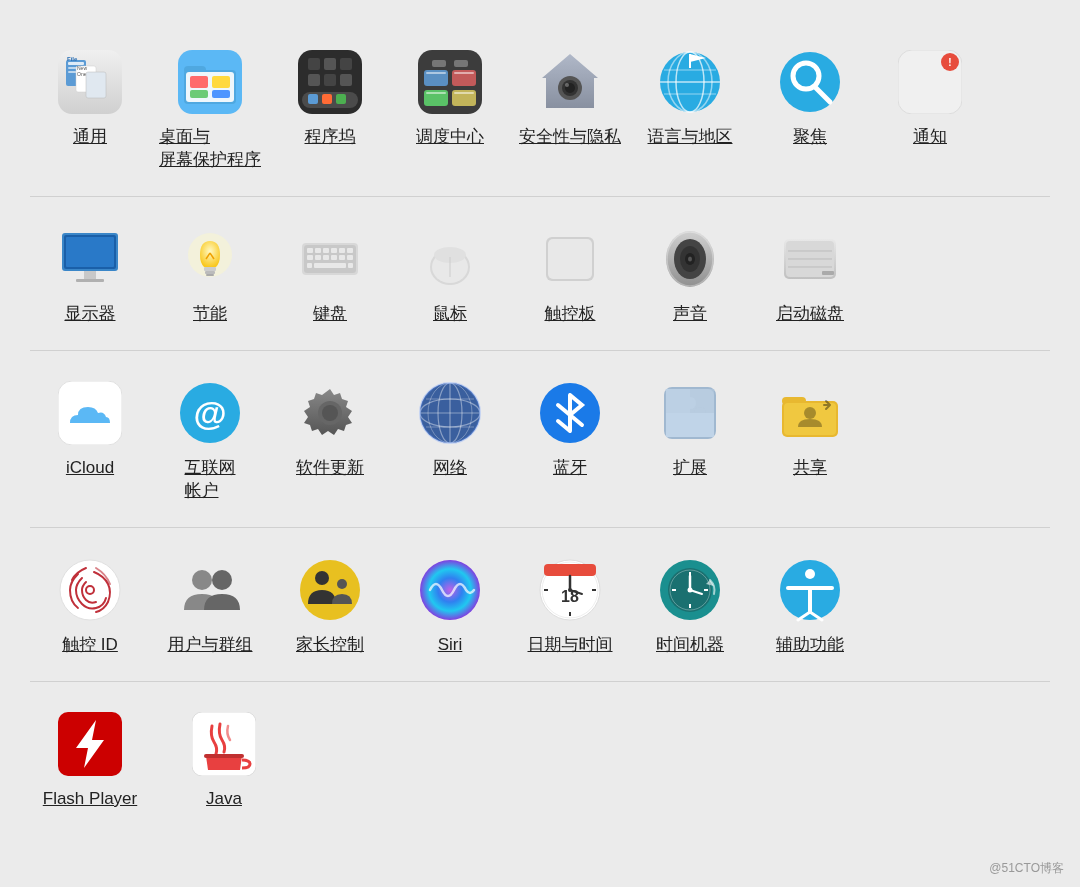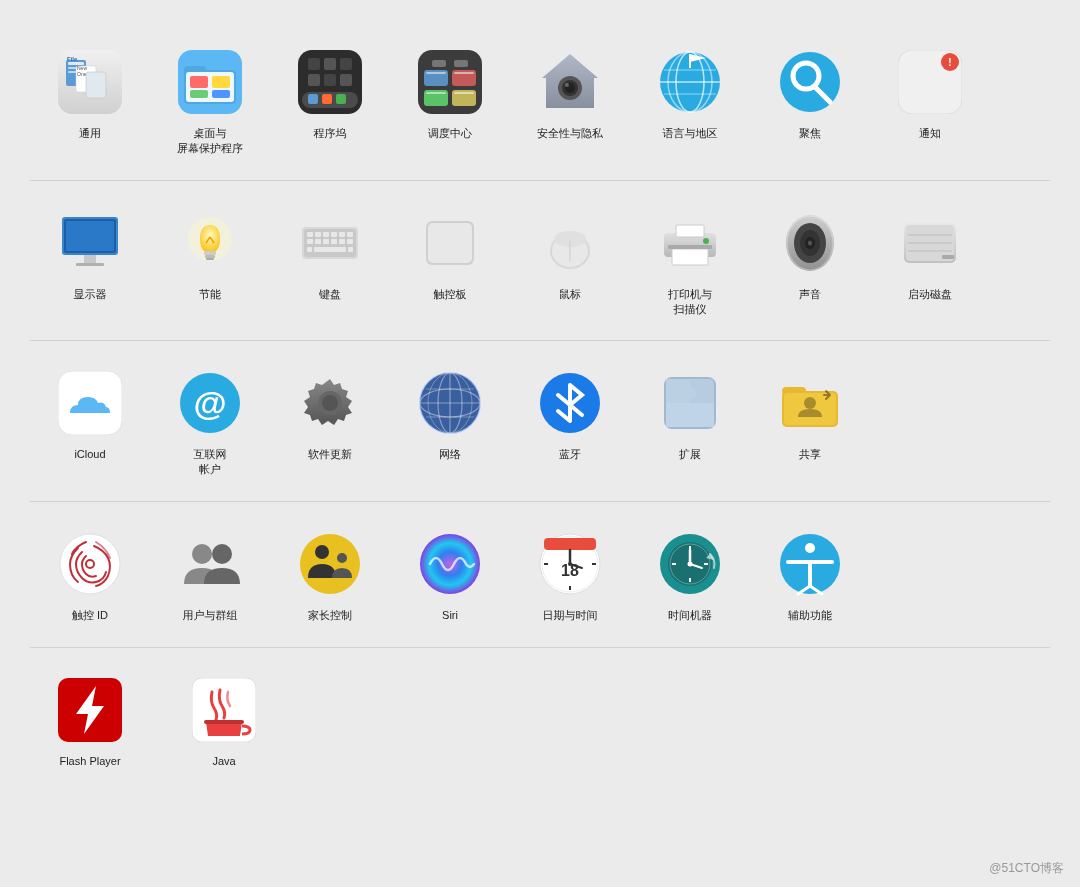--- a/index.html
+++ b/index.html
@@ -42,24 +42,25 @@
       display: flex;
       align-items: center;
       justify-content: center;
       margin-bottom: 8px;
     }
     .icon-wrap svg {
       width: 64px;
       height: 64px;
     }
     .label {
-      font-size: 11px;
+      font-size: 17px;
       color: #222;
-      text-align: center;
+      text-align: left;
       line-height: 1.35;
+      text-decoration: underline;
     }
     .section-last {
       border-bottom: none;
       gap: 14px;
     }
     .watermark {
       position: fixed;
       bottom: 10px;
       right: 16px;
       font-size: 12px;
@@ -296,65 +297,42 @@
           <rect x="50" y="36" width="5" height="5" rx="1" fill="#e8e8e8"></rect>
         </svg>
       </div>
       <span class="label">键盘</span>
     </div>
 
     <div class="item">
       <div class="icon-wrap">
         <svg viewBox="0 0 64 64" xmlns="http://www.w3.org/2000/svg">
 
+          <ellipse cx="32" cy="40" rx="20" ry="18" fill="#d8d8d8"></ellipse>
+          <ellipse cx="32" cy="40" rx="18" ry="16" fill="#e8e8e8"></ellipse>
+
+          <ellipse cx="32" cy="28" rx="16" ry="8" fill="#e0e0e0"></ellipse>
+
+          <line x1="32" y1="30" x2="32" y2="50" stroke="#ccc" stroke-width="1"></line>
+        </svg>
+      </div>
+      <span class="label">鼠标</span>
+    </div>
+
+    <div class="item">
+      <div class="icon-wrap">
+        <svg viewBox="0 0 64 64" xmlns="http://www.w3.org/2000/svg">
+
           <rect x="8" y="10" width="48" height="44" rx="6" fill="#d0d0d0"></rect>
           <rect x="10" y="12" width="44" height="40" rx="5" fill="#e8e8e8"></rect>
         </svg>
       </div>
       <span class="label">触控板</span>
     </div>
 
-    <div class="item">
-      <div class="icon-wrap">
-        <svg viewBox="0 0 64 64" xmlns="http://www.w3.org/2000/svg">
-
-          <ellipse cx="32" cy="40" rx="20" ry="18" fill="#d8d8d8"></ellipse>
-          <ellipse cx="32" cy="40" rx="18" ry="16" fill="#e8e8e8"></ellipse>
-
-          <ellipse cx="32" cy="28" rx="16" ry="8" fill="#e0e0e0"></ellipse>
-
-          <line x1="32" y1="30" x2="32" y2="50" stroke="#ccc" stroke-width="1"></line>
-        </svg>
-      </div>
-      <span class="label">鼠标</span>
-    </div>
-
-    <div class="item">
-      <div class="icon-wrap">
-        <svg viewBox="0 0 64 64" xmlns="http://www.w3.org/2000/svg">
-          <defs>
-            <linearGradient id="printer-grad" x1="0" y1="0" x2="0" y2="1">
-              <stop offset="0" stop-color="#e0e0e0"></stop>
-              <stop offset="1" stop-color="#b8b8b8"></stop>
-            </linearGradient>
-          </defs>
-
-          <rect x="6" y="22" width="52" height="24" rx="4" fill="url(#printer-grad)"></rect>
-
-          <rect x="14" y="38" width="36" height="16" rx="1" fill="white" stroke="#ccc" stroke-width="1"></rect>
-
-          <rect x="18" y="14" width="28" height="12" rx="1" fill="white" stroke="#ccc" stroke-width="1"></rect>
-
-          <rect x="10" y="34" width="44" height="4" rx="1" fill="#aaa"></rect>
-
-          <circle cx="48" cy="30" r="3" fill="#4caf50"></circle>
-        </svg>
-      </div>
-      <span class="label">打印机与<br>扫描仪</span>
-    </div>
 
     <div class="item">
       <div class="icon-wrap">
         <svg viewBox="0 0 64 64" xmlns="http://www.w3.org/2000/svg">
           <defs>
             <linearGradient id="speaker-grad" x1="0" y1="0" x2="0" y2="1">
               <stop offset="0" stop-color="#d0d0d0"></stop>
               <stop offset="1" stop-color="#909090"></stop>
             </linearGradient>
           </defs>

